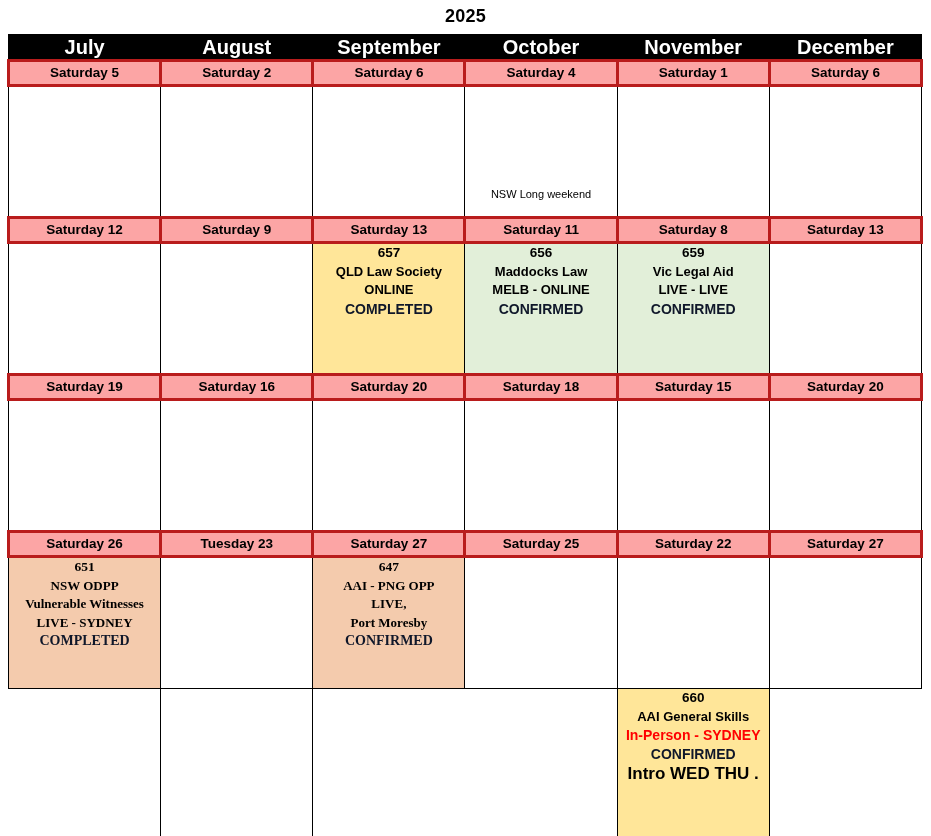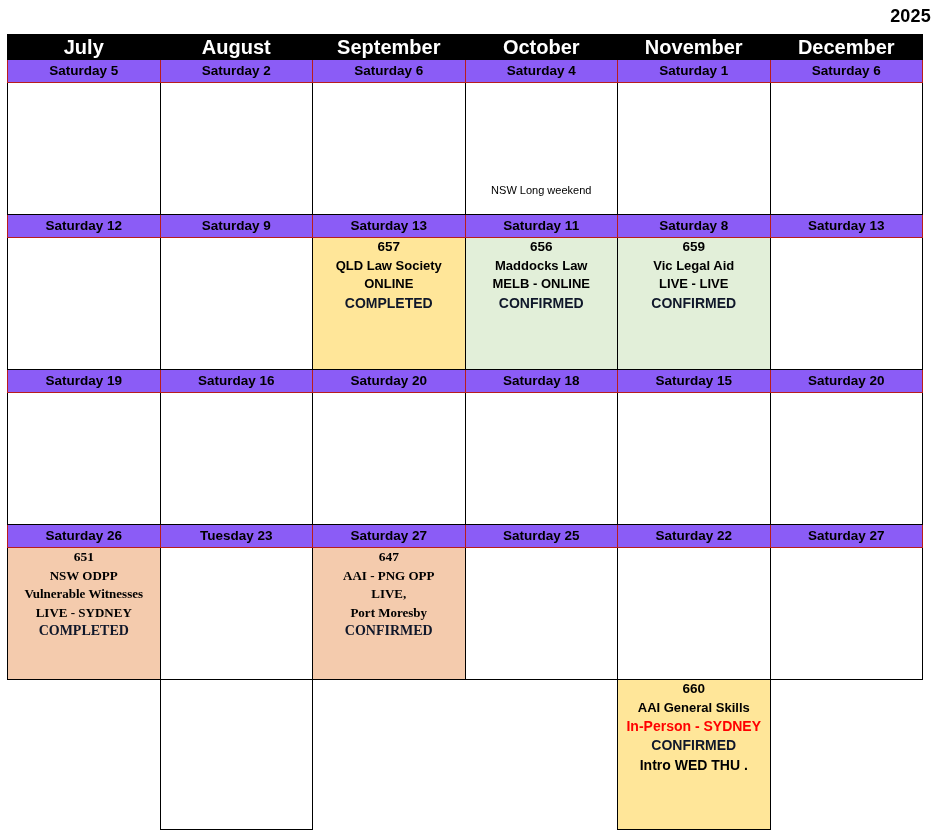--- a/index.html
+++ b/index.html
@@ -13,21 +13,21 @@
     font-family: "Liberation Sans", sans-serif;
     color: #000000;
     overflow: hidden;
   }
   #page {
     position: relative;
     width: 931px;
     height: 836px;
   }
   .title {
-    text-align: right;
+    text-align: center;
     font-size: 18px;
     font-weight: bold;
     padding-top: 6px;
     padding-bottom: 7px;
     letter-spacing: 0.2px;
   }
   table.cal {
     border-collapse: collapse;
     table-layout: fixed;
     margin: 0 0 0 7px;
@@ -40,28 +40,28 @@
   .month-head {
     background: #000000;
     color: #ffffff;
     font-weight: bold;
     font-size: 20px;
     height: 24px;
     line-height: 24px;
     border: 1px solid #000000;
   }
   .date-cell {
-    background: #8b5cf6;
+    background: #fca5a5;
     color: #000000;
     font-weight: bold;
     font-size: 13.5px;
     text-align: center;
     height: 22px;
     line-height: 22px;
-    border: 1px solid #b91c1c;
+    border: 3px solid #b91c1c;
   }
   .date-cell.blank {
     background: #ffffff;
     border: none;
   }
   .event-cell {
     background: #ffffff;
     border: 1px solid #000000;
     height: 132px;
     text-align: center;
@@ -77,21 +77,21 @@
   }
   .event-cell.tall {
     height: 150px;
   }
   .line { display: block; }
   .status-green { color: #0f172a; font-weight: bold; font-size: 14px; }
   .status-red { color: #ff0000; font-weight: bold; font-size: 14px; text-align: center; }
   .note-bottom {
     display: block;
     margin-top: 2px;
-    font-size: 14px;
+    font-size: 17px;
     font-weight: bold;
   }
   .nsw-note {
     display: block;
     font-size: 11px;
     font-weight: normal;
     margin-top: 98px;
   }
   .bg-orange { background: #f4cbad; font-family: Liberation Serif, serif; }
   .bg-yellow { background: #ffe699; }

